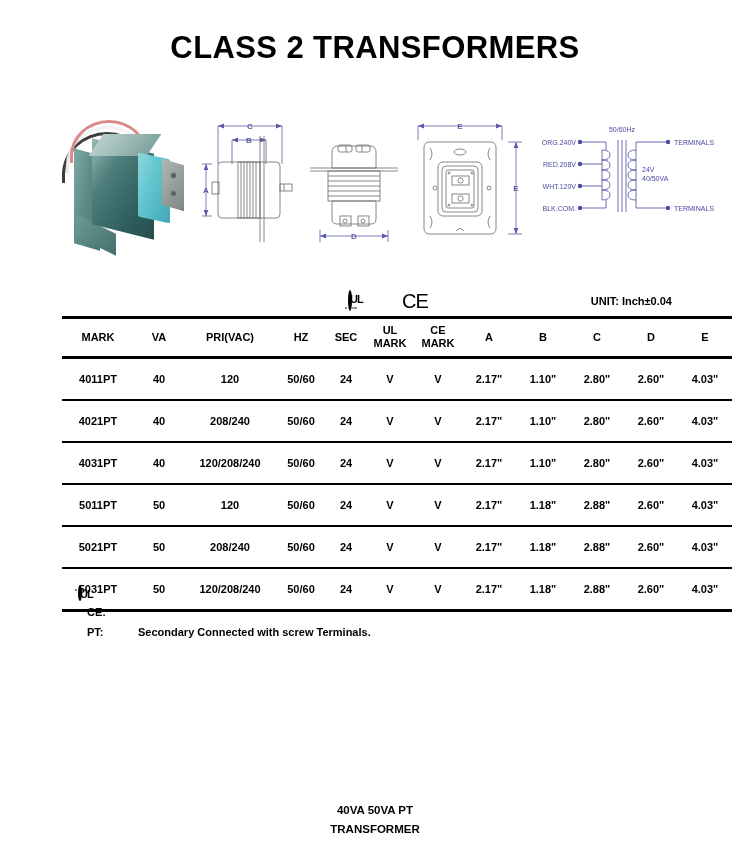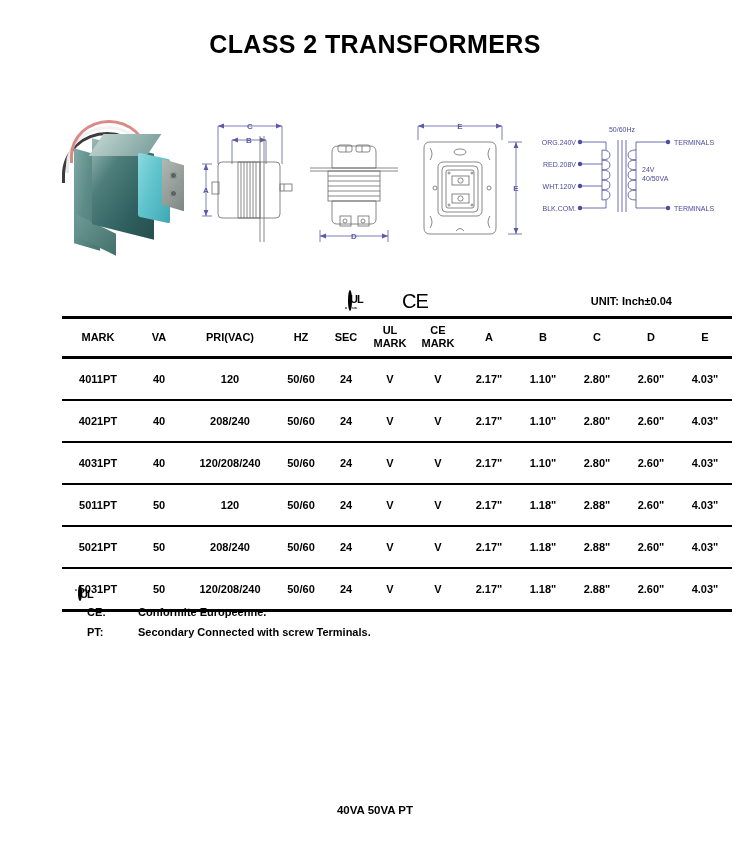--- a/index.html
+++ b/index.html
@@ -16,21 +16,21 @@
     overflow: hidden;
   }
 
   
   .page-title {
     position: absolute;
     top: 30px;
     left: 0;
     width: 750px;
     text-align: center;
-    font-size: 25px;
+    font-size: 31px;
     font-weight: bold;
     letter-spacing: 0.4px;
   }
 
   
   .figures {
     position: absolute;
     top: 112px;
     left: 0;
     width: 750px;
@@ -640,23 +640,23 @@
     <span class="ul-badge legend-key-ul">
       <span class="ring">
         <span class="ul-text">UL</span>
         <span class="c-mark">c</span>
         <span class="us-mark">us</span>
       </span>
     </span>
   </div>
   <div class="legend-row">
     <span class="legend-key">CE:</span>
-    <span class="legend-text">Conformite Europeenne.</span>
   </div>
   <div class="legend-row">
     <span class="legend-key">PT:</span>
     <span class="legend-text">Secondary Connected with screw Terminals.</span>
   </div>
 </div>
 
 <div class="caption">
   <div>40VA 50VA PT</div>
+  <div>TRANSFORMER</div>
 </div>
 
 </body></html>

